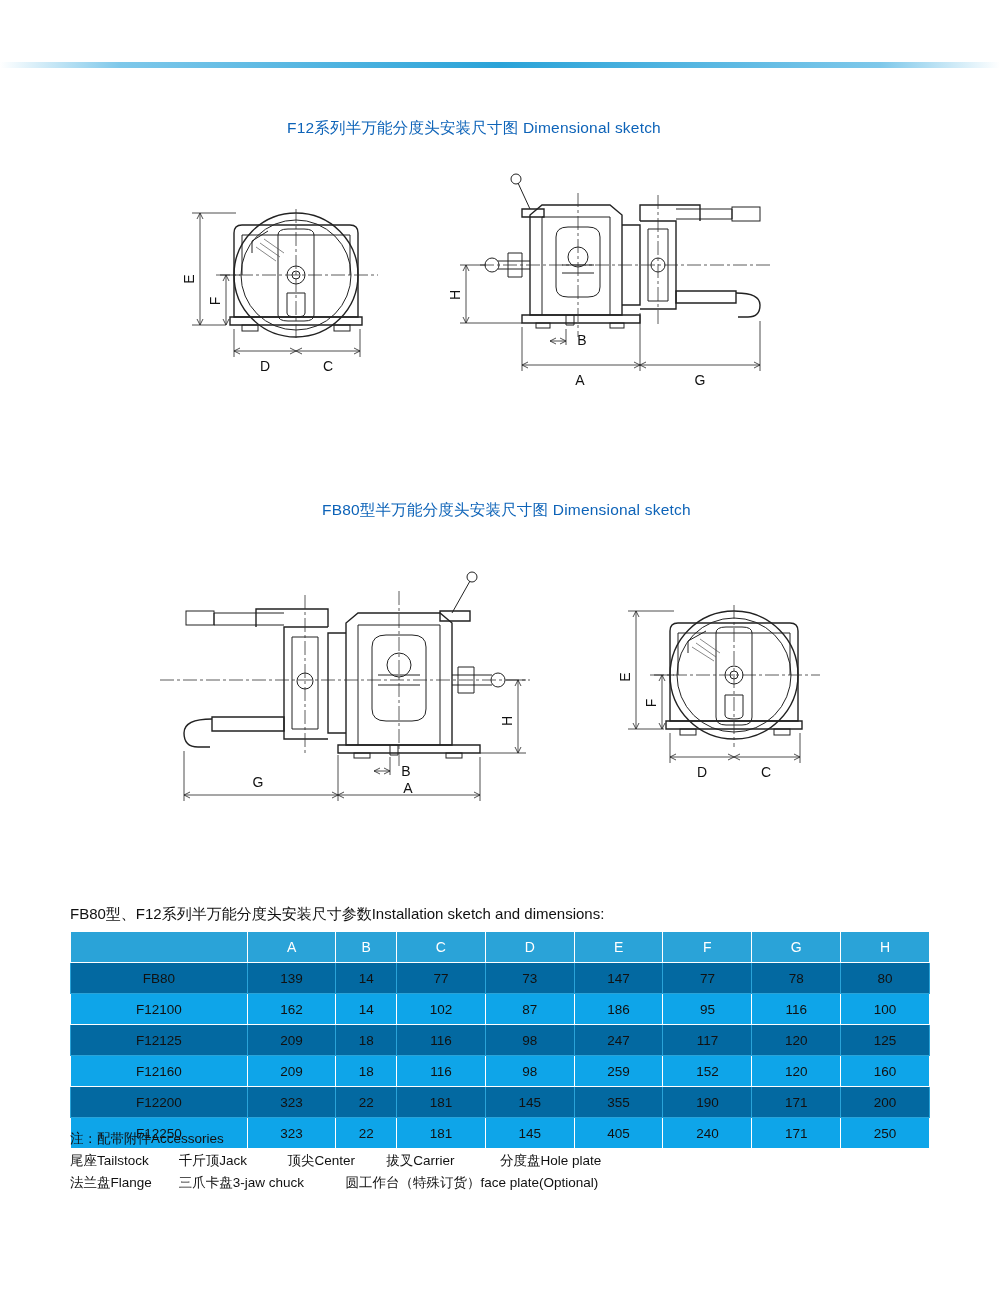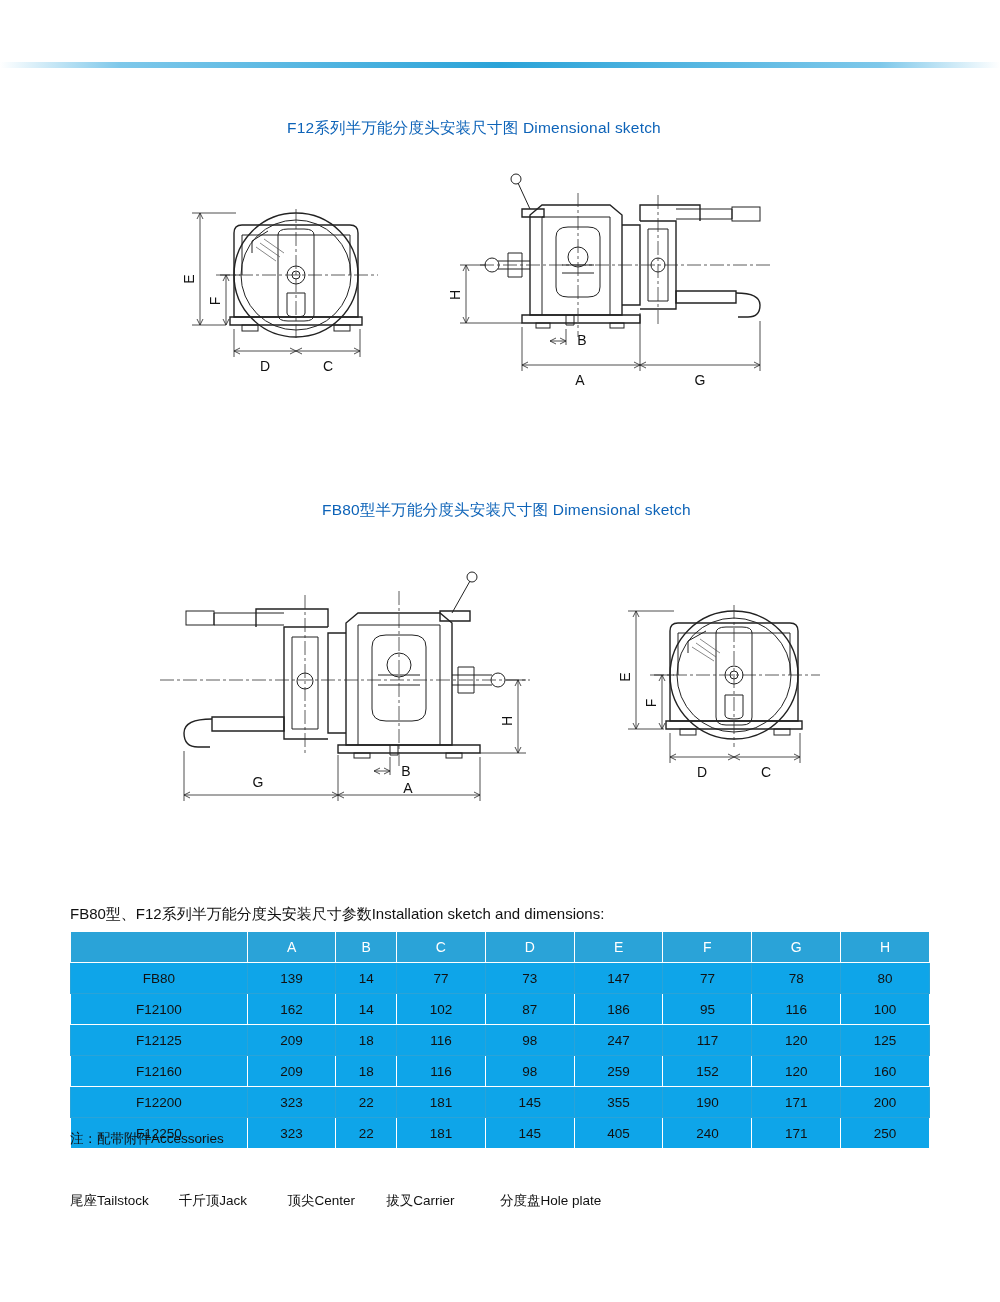--- a/index.html
+++ b/index.html
@@ -47,27 +47,27 @@
   table.dims th,table.dims td{
     border:1px solid #ffffff;
     text-align:center;
     height:30px;
     padding:0;
   }
   table.dims thead th{
     background:#2aa3d8;color:#ffffff;font-weight:normal;font-size:14px;
   }
   table.dims thead th.blank{background:#2aa3d8;}
-  table.dims tbody tr.odd td{background:#0ea5e9;color:#111;border-color:#2aa3d8;}
+  table.dims tbody tr.odd td{background:#0369a1;color:#111;border-color:#2aa3d8;}
   table.dims tbody tr.even td{background:#0ea5e9;color:#111;border-color:#ffffff;}
   table.dims tbody td{border:1px solid #7fc4e4;}
   .notes{
     position:absolute;left:70px;top:1128px;font-size:13.5px;line-height:22px;color:#111;
   }
-  .notes .row2 span,.notes .row3 span{display:inline-block;margin-top:40px;}
+  .notes .row2 span,.notes .row3 span{display:inline-block;}
 </style>
 </head>
 <body>
 
 <div class="top-rule"></div>
 
 <div class="section-title title-1">F12系列半万能分度头安装尺寸图 Dimensional sketch</div>
 
 <svg class="drawing" style="left:170px;top:165px;" width="600" height="230" viewBox="0 0 600 230">
 
@@ -370,13 +370,18 @@
 
 <div class="notes">
   <div>注：配带附件Accessories</div>
   <div class="row2">
     <span style="width:105px">尾座Tailstock</span>
     <span style="width:105px">千斤顶Jack</span>
     <span style="width:95px">顶尖Center</span>
     <span style="width:110px">拔叉Carrier</span>
     <span>分度盘Hole plate</span>
   </div>
+  <div class="row3">
+    <span style="width:105px">法兰盘Flange</span>
+    <span style="width:163px">三爪卡盘3-jaw chuck</span>
+    <span>圆工作台（特殊订货）face plate(Optional)</span>
+  </div>
 </div>
 
 </body></html>

